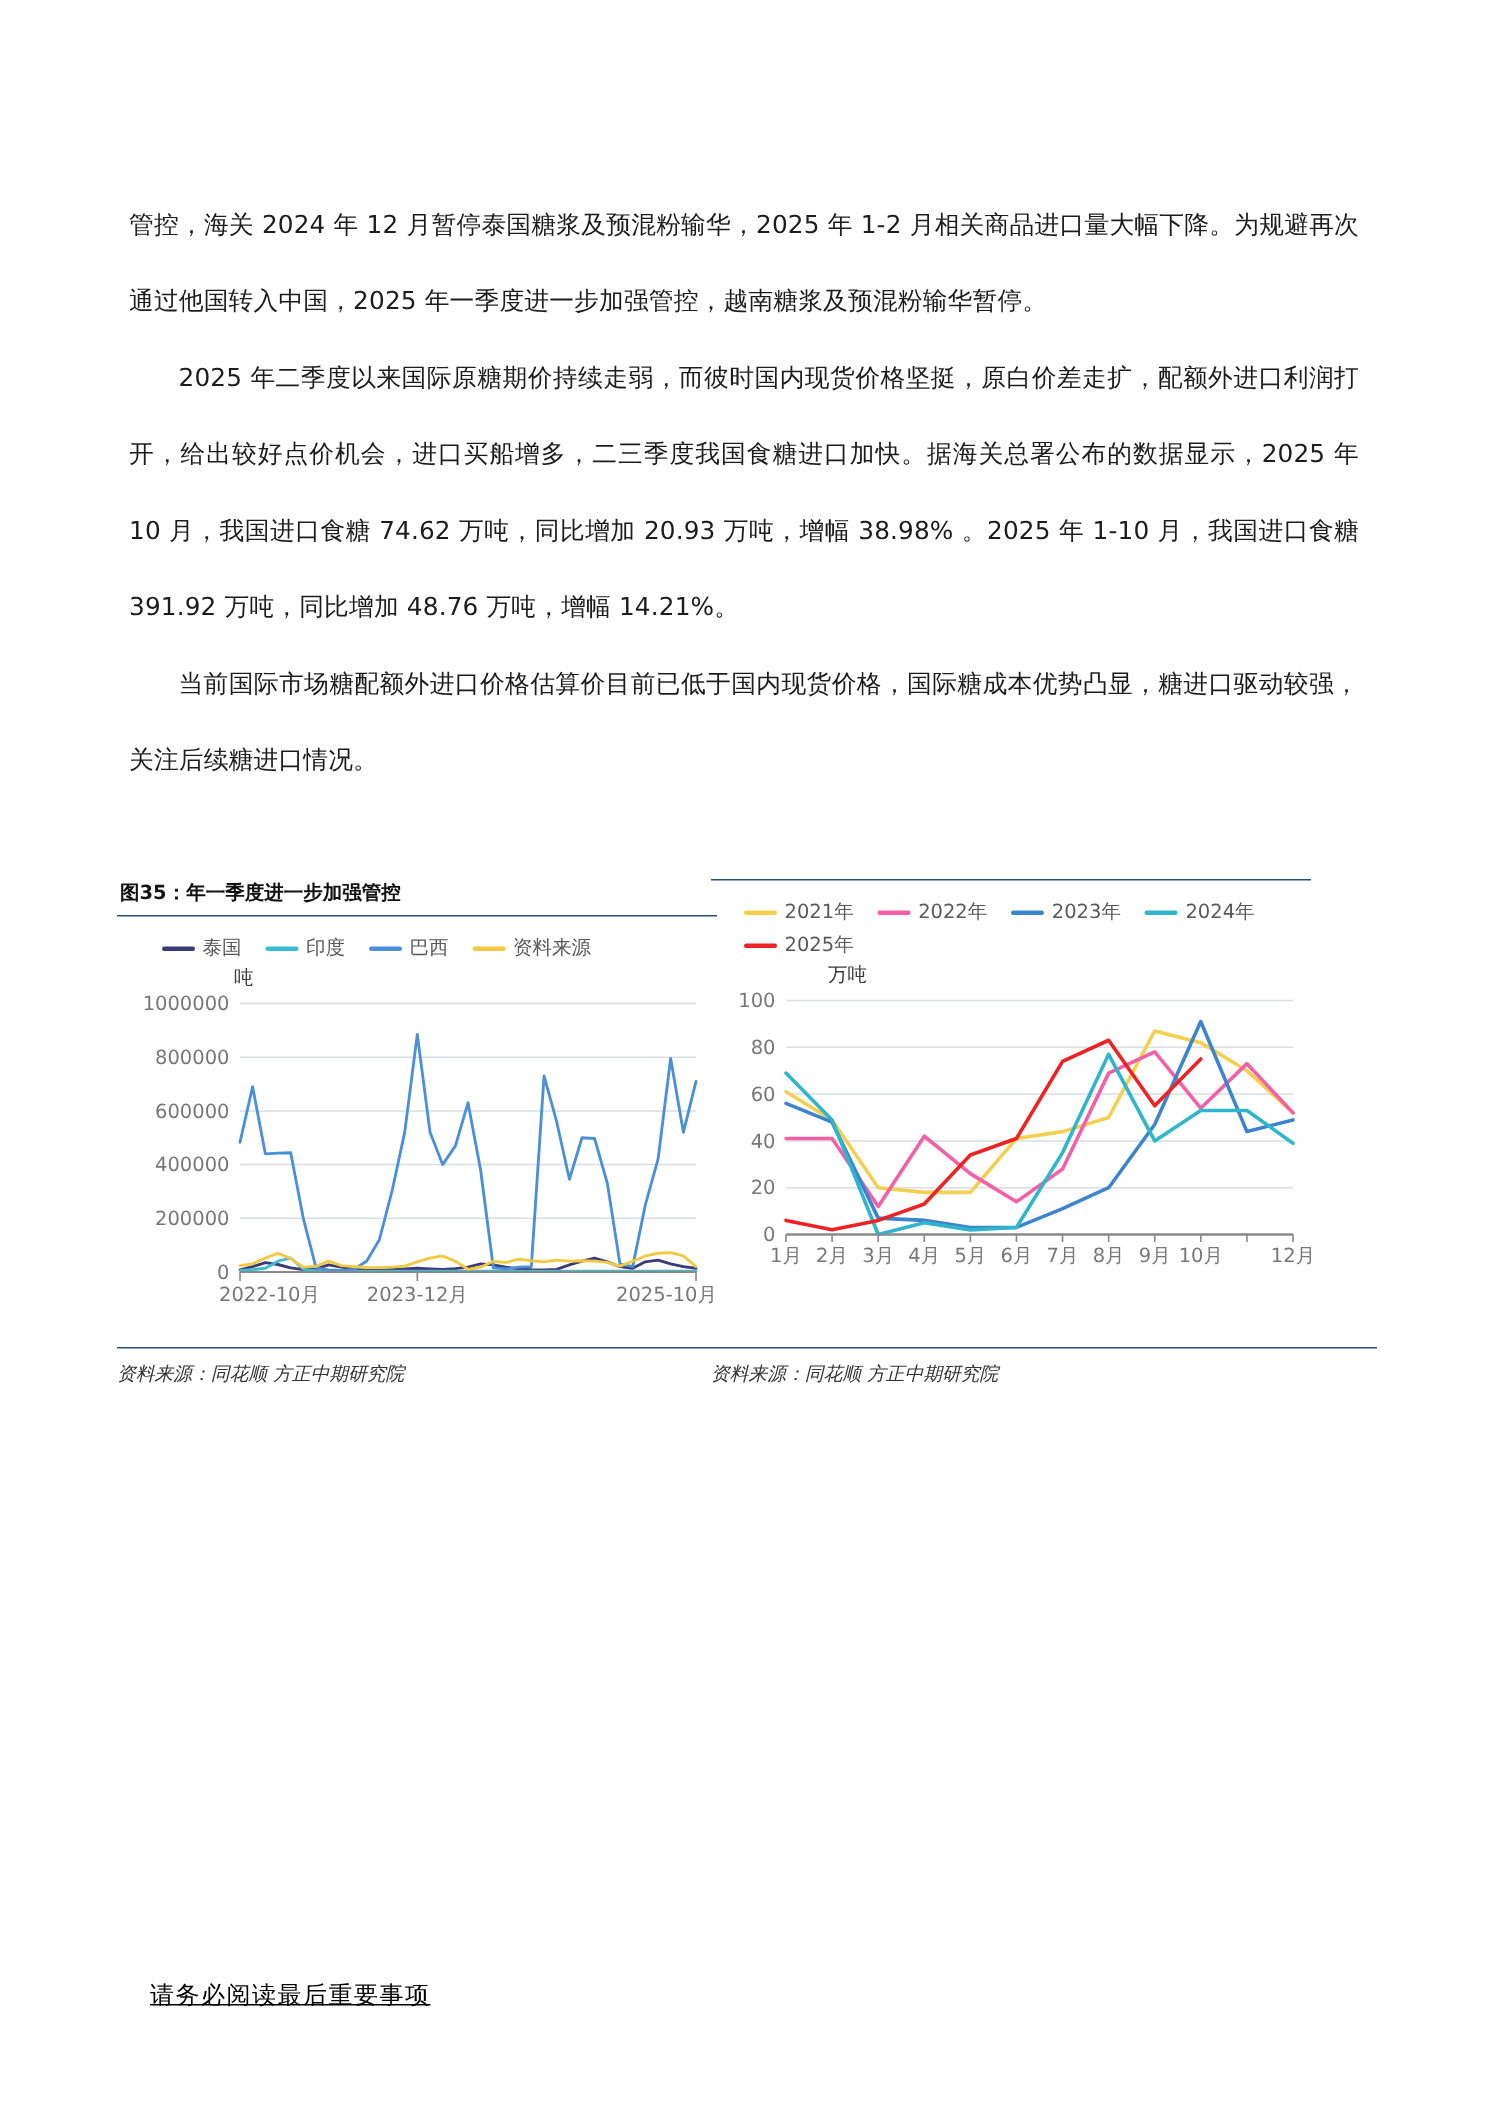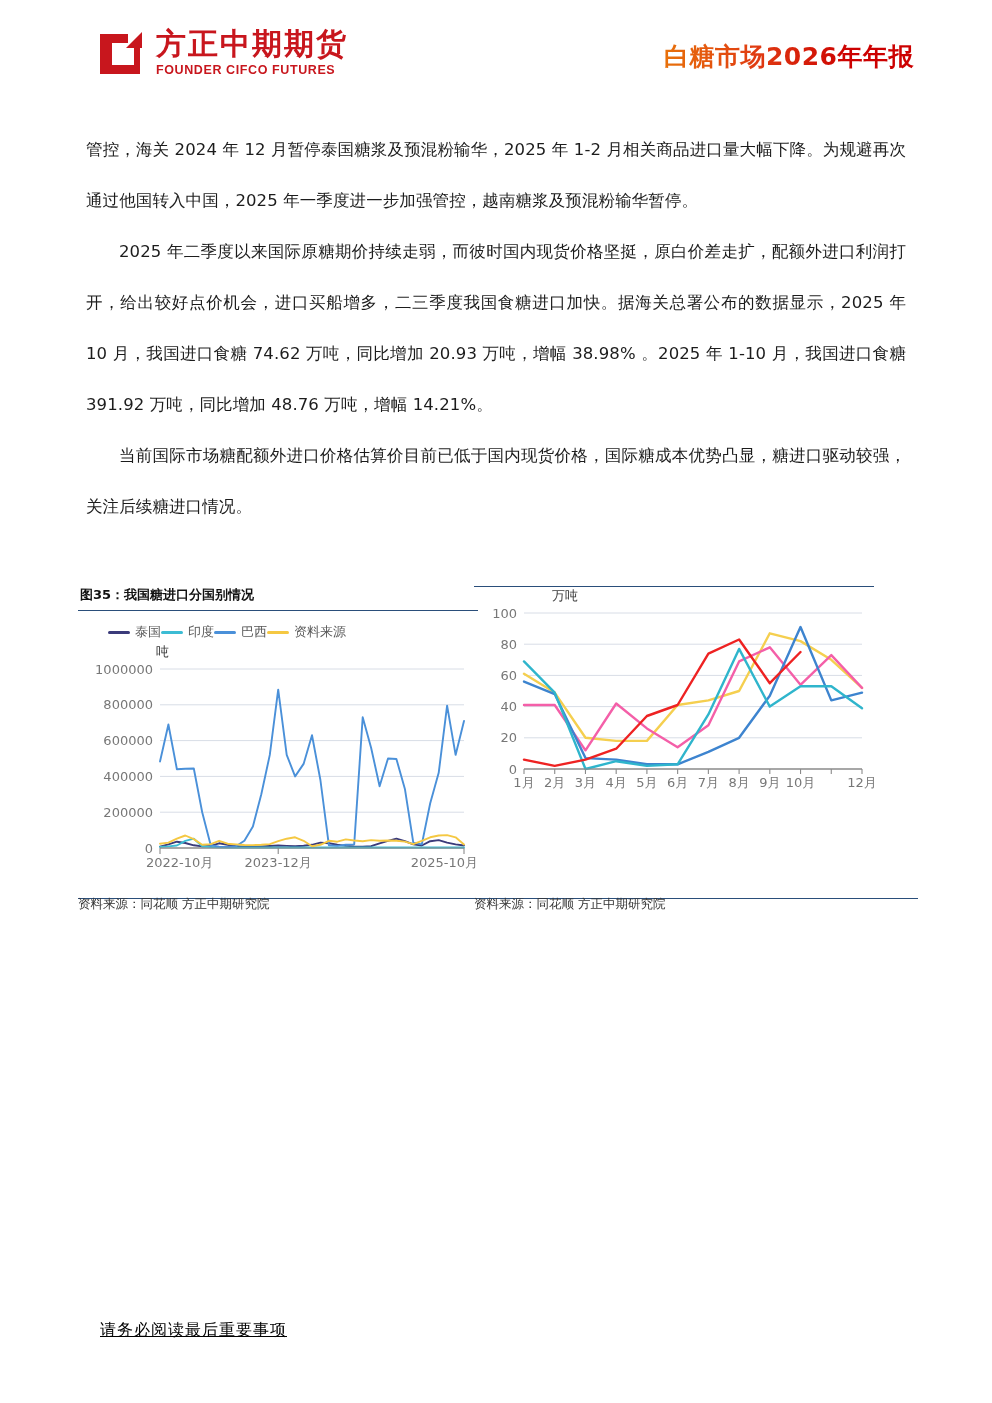--- a/index.html
+++ b/index.html
@@ -102,41 +102,41 @@
   .fig-title {
     font-size: 13px; font-weight: 700; color: #111;
     padding: 0 0 6px 2px;
     font-family: "DejaVu Sans", "Liberation Sans", sans-serif;
     white-space: nowrap;
   }
   .fig-rule { height: 1.4px; background: #2a4e7a; width: 100%; }
 
   .legend {
     display: flex; flex-wrap: wrap;
-    gap: 4px 0;
+    gap: 4px 16px;
     padding: 12px 0 2px 30px;
     font-size: 13px; color: #555;
     font-family: "DejaVu Sans", "Liberation Sans", sans-serif;
   }
   .legend.wide { padding-left: 22px; gap: 4px 16px; }
   .legend-item { display: flex; align-items: center; gap: 5px; }
   .legend-swatch { width: 22px; height: 3.6px; border-radius: 2px; display: inline-block; }
   .legend-label { color: #595959; }
 
   .axis-unit {
     font-size: 13px; color: #3a3a3a; padding-left: 78px;
     font-family: "DejaVu Sans", "Liberation Sans", sans-serif;
   }
 
   .plot-wrap { position: relative; width: 400px; }
   svg.plot { display: block; }
 
   .source {
-    position: absolute; top: 310px;
-    font-size: 12.5px; color: #333;
+    position: absolute; top: 322px;
+    font-size: 12.5px; font-style: italic; color: #333;
     font-family: "DejaVu Sans", "Liberation Sans", sans-serif;
   }
   .src-rule {
     position: absolute; left: 0; top: 312px;
     width: 840px; height: 1.2px; background: #2a4e7a;
   }
 
   
   .pagebadge {
     position: absolute; left: 800px; top: 1213px;
@@ -166,46 +166,31 @@
     font-size: 16px; color: #000000; letter-spacing: 1px;
     font-family: "DejaVu Serif", "Liberation Serif", serif;
     text-decoration: underline;
   }
 </style>
 </head>
 <body>
 
 <div class="page">
 
-  <div class="header">
-    <div class="logo-wrap">
-      <div class="logo-mark">
-        <div class="sq-outer"></div>
-        <div class="sq-inner"></div>
-        <div class="notch"></div>
-        <div class="tri"></div>
-      </div>
-      <div class="logo-text">
-        <div class="logo-cn">方正中期期货</div>
-        <div class="logo-en">FOUNDER CIFCO FUTURES</div>
-      </div>
-    </div>
-    <div class="header-title">白糖市场2026年年报</div>
-  </div>
 
   <div class="content">
     <p class="para">管控，海关 2024 年 12 月暂停泰国糖浆及预混粉输华，2025 年 1-2 月相关商品进口量大幅下降。为规避再次通过他国转入中国，2025 年一季度进一步加强管控，越南糖浆及预混粉输华暂停。</p>
     <p class="para indent">2025 年二季度以来国际原糖期价持续走弱，而彼时国内现货价格坚挺，原白价差走扩，配额外进口利润打开，给出较好点价机会，进口买船增多，二三季度我国食糖进口加快。据海关总署公布的数据显示，2025 年 10 月，我国进口食糖 74.62 万吨，同比增加 20.93 万吨，增幅 38.98% 。2025 年 1-10 月，我国进口食糖 391.92 万吨，同比增加 48.76 万吨，增幅 14.21%。</p>
     <p class="para indent">当前国际市场糖配额外进口价格估算价目前已低于国内现货价格，国际糖成本优势凸显，糖进口驱动较强，关注后续糖进口情况。</p>
   </div>
 
   <div class="charts">
 
     <div class="chart-col left">
-      <div class="fig-title">图35：我国糖进口分国别情况</div>
+      <div class="fig-title">图35：年一季度进一步加强管控</div>
       <div class="fig-rule"></div>
       <div class="legend" id="legend35">
           <div class="legend-item">
             <span class="legend-swatch" style="background: rgb(59, 59, 122);"></span>
             <span class="legend-label">泰国</span>
           </div>
           <div class="legend-item">
             <span class="legend-swatch" style="background: rgb(60, 188, 212);"></span>
             <span class="legend-label">印度</span>
           </div>
@@ -243,20 +228,42 @@
             <line x1="200.22222222222223" y1="187" x2="200.22222222222223" y2="193" stroke="#8a8a8a" stroke-width="1.1"></line>
             <text x="200.22222222222223" y="206" text-anchor="middle" font-size="13" fill="#777" font-family="&quot;DejaVu Sans&quot;,&quot;Liberation Sans&quot;,sans-serif">2023-12月</text>
             <line x1="386" y1="187" x2="386" y2="193" stroke="#8a8a8a" stroke-width="1.1"></line>
             <text x="400" y="206" text-anchor="end" font-size="13" fill="#777" font-family="&quot;DejaVu Sans&quot;,&quot;Liberation Sans&quot;,sans-serif">2025-10月</text>
           </svg>
       </div>
     </div>
 
     <div class="chart-col right">
       <div class="fig-rule"></div>
+      <div class="legend wide" id="legend36">
+          <div class="legend-item">
+            <span class="legend-swatch" style="background: rgb(245, 207, 79);"></span>
+            <span class="legend-label">2021年</span>
+          </div>
+          <div class="legend-item">
+            <span class="legend-swatch" style="background: rgb(244, 95, 168);"></span>
+            <span class="legend-label">2022年</span>
+          </div>
+          <div class="legend-item">
+            <span class="legend-swatch" style="background: rgb(61, 132, 207);"></span>
+            <span class="legend-label">2023年</span>
+          </div>
+          <div class="legend-item">
+            <span class="legend-swatch" style="background: rgb(47, 181, 204);"></span>
+            <span class="legend-label">2024年</span>
+          </div>
+          <div class="legend-item">
+            <span class="legend-swatch" style="background: rgb(238, 34, 34);"></span>
+            <span class="legend-label">2025年</span>
+          </div>
+        </div>
       <div class="axis-unit">万吨</div>
       <div class="plot-wrap">
         <svg class="plot" id="plot36" width="400" height="190" viewBox="0 0 400 190">
             <line x1="50" y1="164" x2="388" y2="164" stroke="#8a8a8a" stroke-width="1.2"></line>
             <text x="43" y="168.5" text-anchor="end" font-size="13" fill="#777" font-family="&quot;DejaVu Sans&quot;,&quot;Liberation Sans&quot;,sans-serif">0</text>
             <line x1="50" y1="132.8" x2="388" y2="132.8" stroke="#d8dde6" stroke-width="1"></line>
             <text x="43" y="137.3" text-anchor="end" font-size="13" fill="#777" font-family="&quot;DejaVu Sans&quot;,&quot;Liberation Sans&quot;,sans-serif">20</text>
             <line x1="50" y1="101.6" x2="388" y2="101.6" stroke="#d8dde6" stroke-width="1"></line>
             <text x="43" y="106.1" text-anchor="end" font-size="13" fill="#777" font-family="&quot;DejaVu Sans&quot;,&quot;Liberation Sans&quot;,sans-serif">40</text>
             <line x1="50" y1="70.4" x2="388" y2="70.4" stroke="#d8dde6" stroke-width="1"></line>

